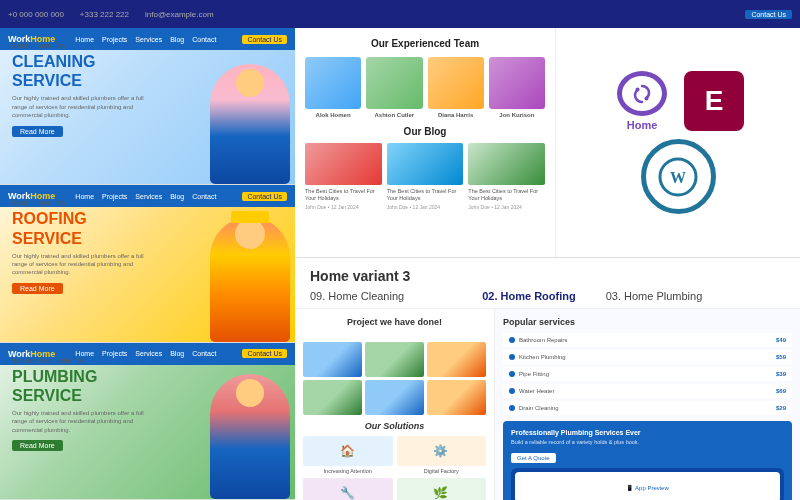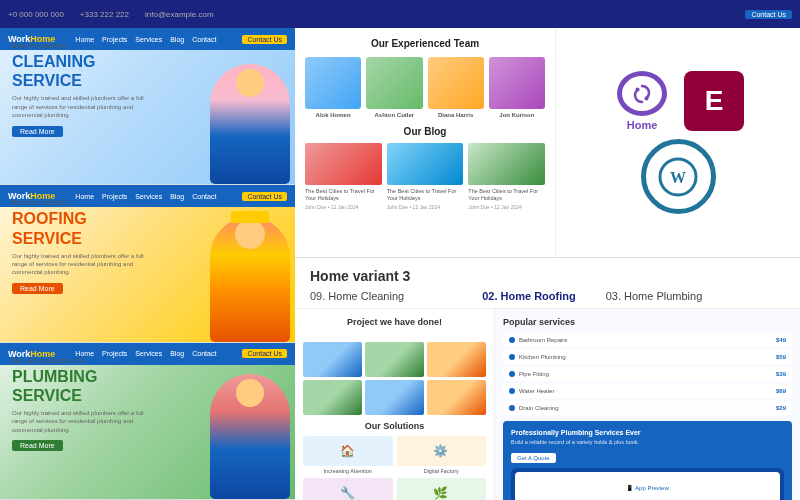--- a/index.html
+++ b/index.html
@@ -452,20 +452,21 @@
     }
     .proj-1 { background: linear-gradient(135deg, #90caf9 50%, #1565c0 100%); }
     .proj-2 { background: linear-gradient(135deg, #a5d6a7 50%, #2e7d32 100%); }
     .proj-3 { background: linear-gradient(135deg, #ffcc80 50%, #e65100 100%); }
     .solutions-title {
       font-size: 9px;
       font-weight: bold;
       color: #333;
       text-align: center;
       margin-bottom: 5px;
+      font-style: italic;
     }
     .solutions-grid {
       display: grid;
       grid-template-columns: 1fr 1fr;
       gap: 4px;
     }
     .solution-item {
       text-align: center;
     }
     .solution-icon {

